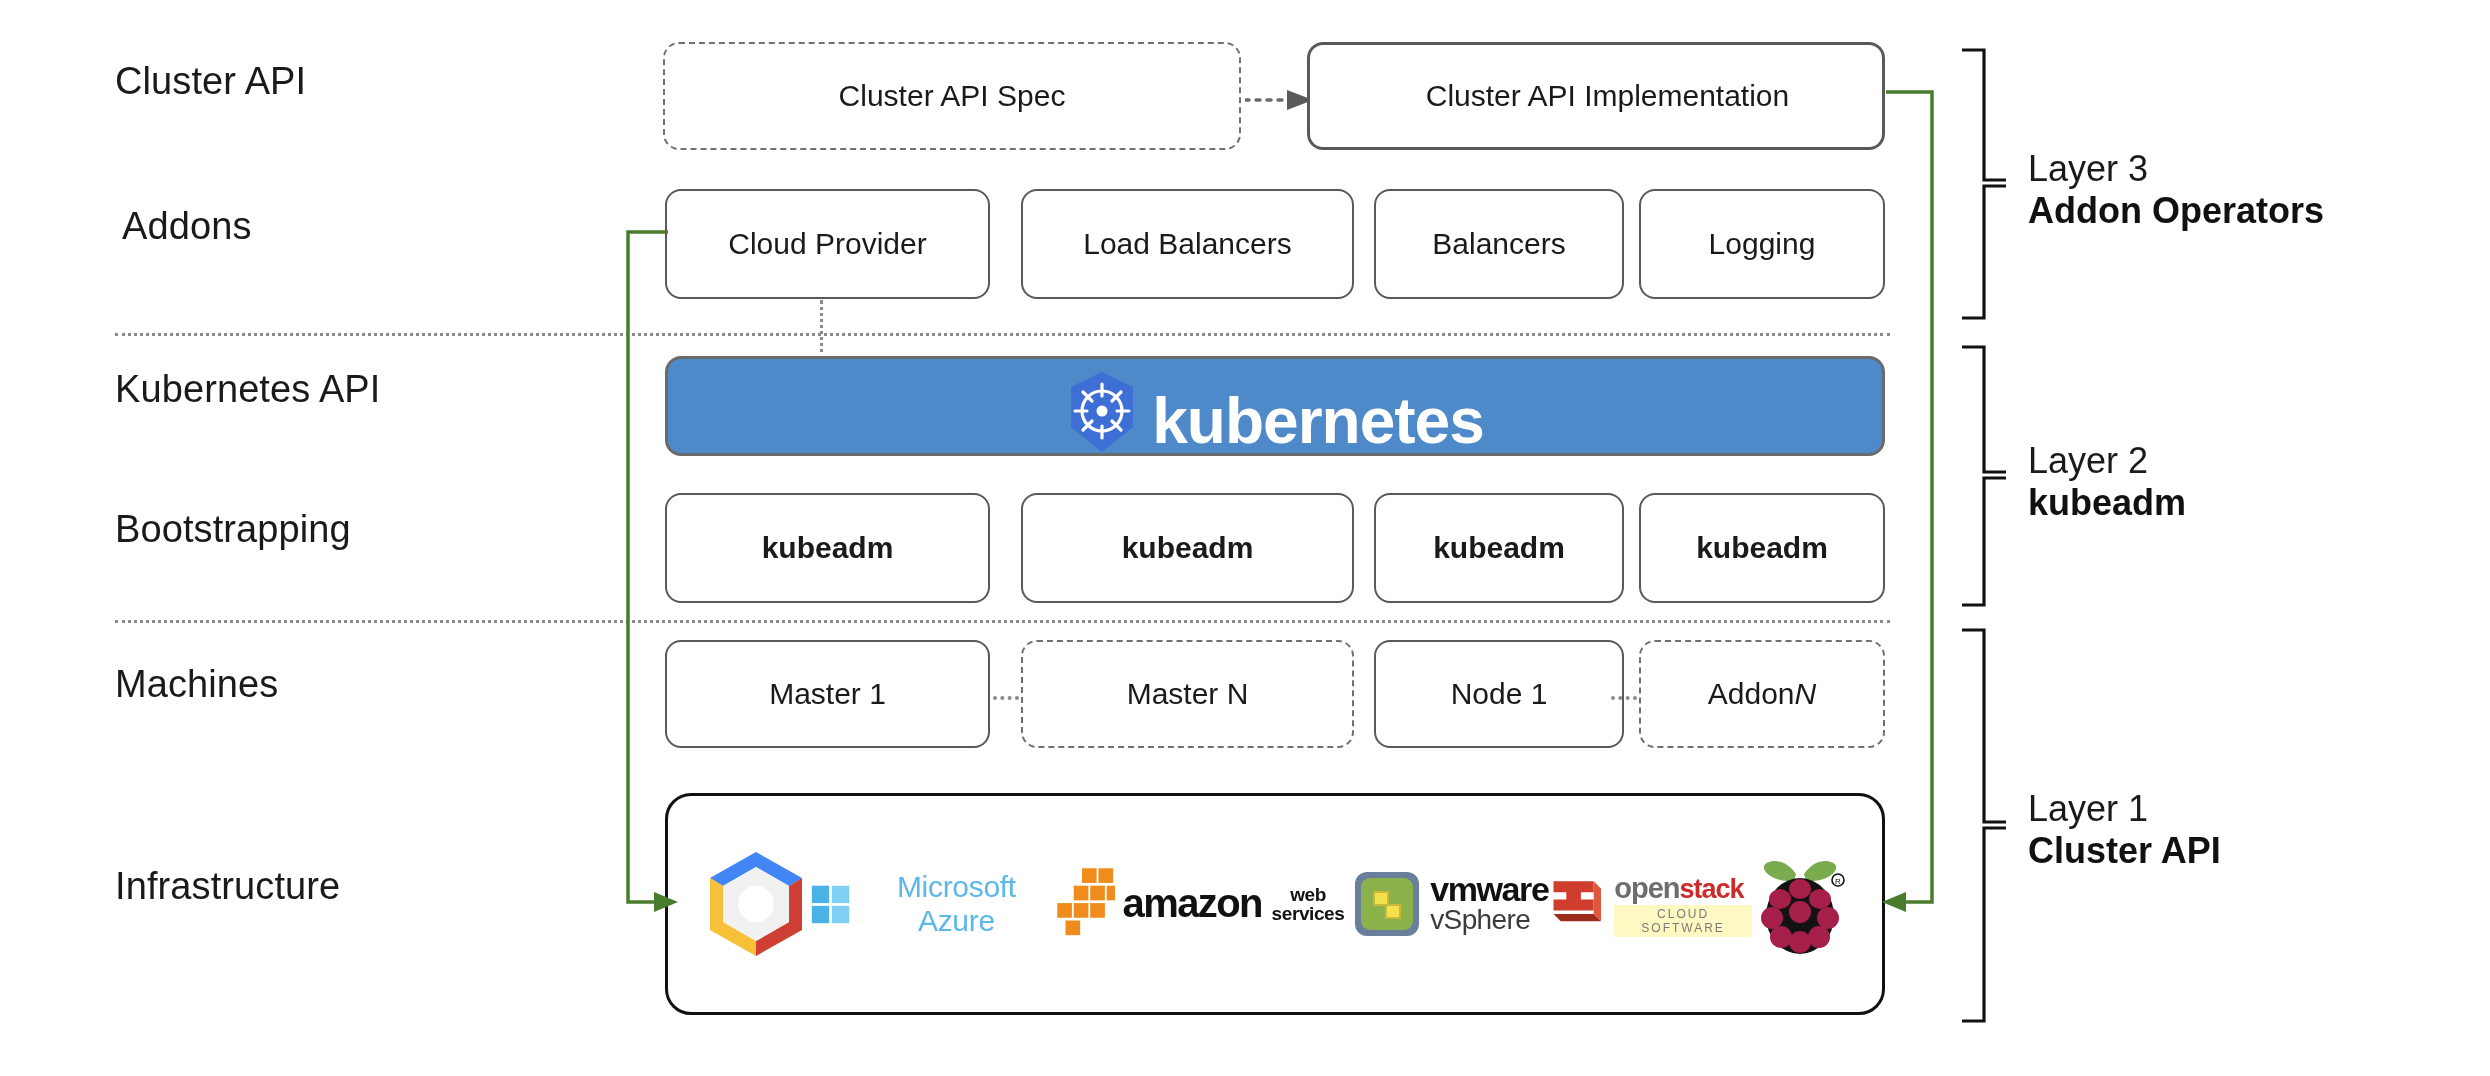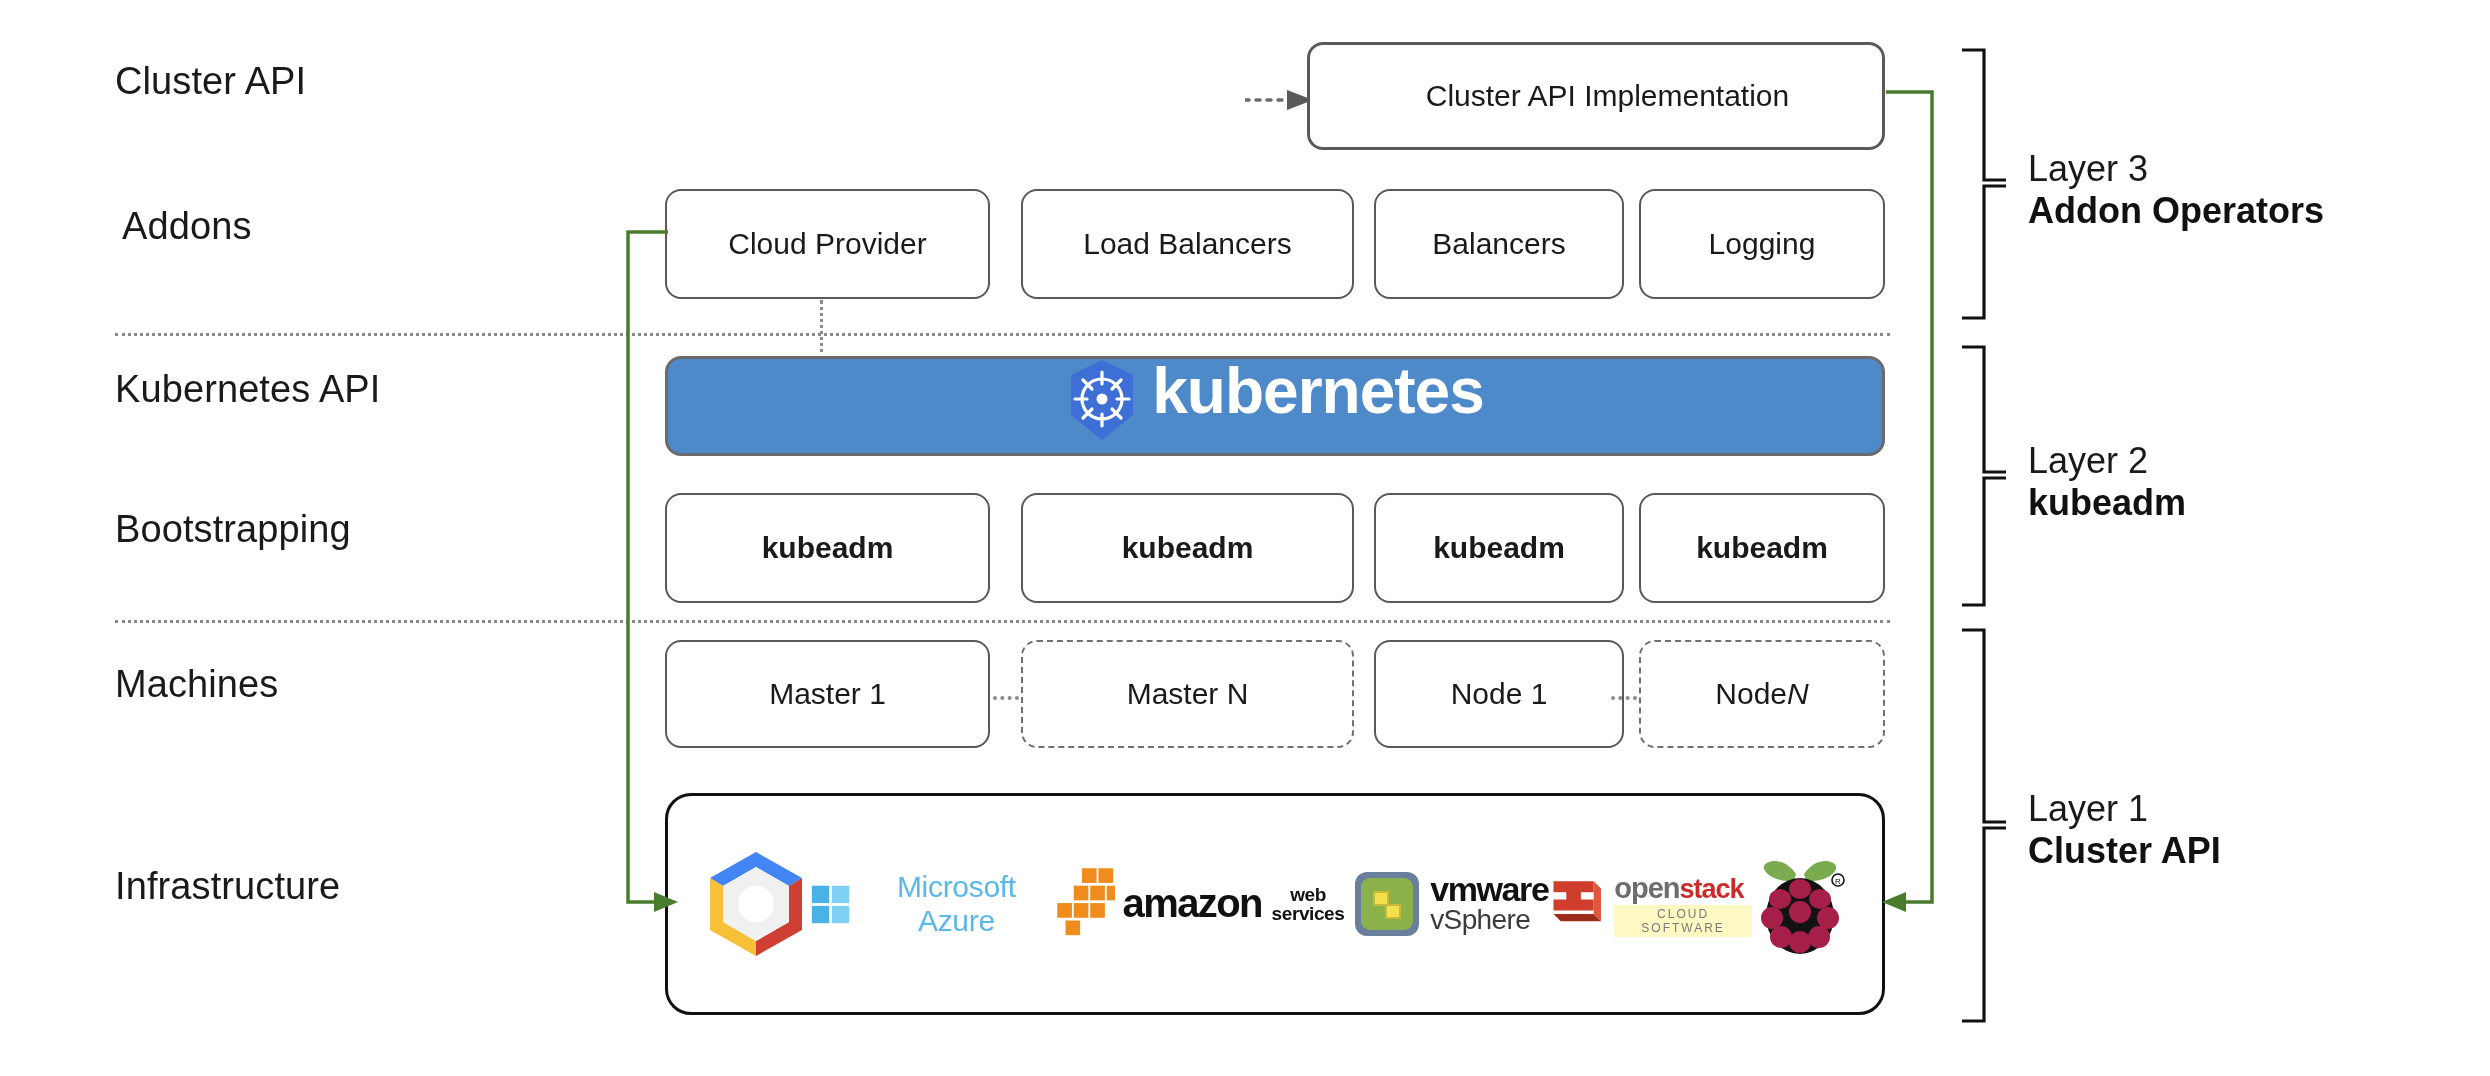--- a/index.html
+++ b/index.html
@@ -42,21 +42,21 @@
   .node.bold   { font-weight: bold; }
   .node.thick  { border-width: 3px; border-color: #5a5a5a; padding-left: 23px; }
   .node.black  { border-color: #111111; border-width: 3px; border-radius: 26px; }
 
   
   .k8s-banner {
     border: 3px solid #6a6a6a;
     border-radius: 16px;
     background: #4e89ca;
     display: flex;
-    align-items: flex-start;
+    align-items: flex-end;
     justify-content: center;
     gap: 14px;
     box-sizing: border-box;
   }
   .k8s-wordmark {
     color: #ffffff;
     font-size: 64px;
     font-weight: bold;
     letter-spacing: -1px;
     line-height: 1;
@@ -101,20 +101,23 @@
   <div class="abs row-label" style="left:115px; top:60px;">Cluster API</div>
   <div class="abs row-label" style="left:122px; top:205px;">Addons</div>
   <div class="abs row-label" style="left:115px; top:368px;">Kubernetes API</div>
   <div class="abs row-label" style="left:115px; top:508px;">Bootstrapping</div>
   <div class="abs row-label" style="left:115px; top:663px;">Machines</div>
   <div class="abs row-label" style="left:115px; top:865px;">Infrastructure</div>
 
   <div class="abs hdiv" style="left:115px; top:333px; width:1775px;"></div>
   <div class="abs hdiv" style="left:115px; top:620px; width:1775px;"></div>
 
+  <div class="abs node dashed" style="left:663px; top:42px; width:578px; height:108px;">
+    <span>Cluster API Spec</span>
+  </div>
 
   <div class="abs" style="left:1245px; top:88px; width:70px; height:24px;">
     <svg width="70" height="24" viewBox="0 0 70 24">
       <line x1="0" y1="12" x2="44" y2="12" stroke="#6b6b6b" stroke-width="3.5" stroke-dasharray="4,7" stroke-linecap="round"></line>
       <polygon points="42,2 68,12 42,22" fill="#5a5a5a"></polygon>
     </svg>
   </div>
 
   <div class="abs node thick" style="left:1307px; top:42px; width:578px; height:108px;">
     <span>Cluster API Implementation</span>
@@ -175,21 +178,21 @@
   <div class="abs hdot-short" style="left:993px; top:696px; width:26px;"></div>
   <div class="abs node dashed" style="left:1021px; top:640px; width:333px; height:108px;">
     <span>Master N</span>
   </div>
 
   <div class="abs node" style="left:1374px; top:640px; width:250px; height:108px;">
     <span>Node 1</span>
   </div>
   <div class="abs hdot-short" style="left:1611px; top:696px; width:26px;"></div>
   <div class="abs node dashed" style="left:1639px; top:640px; width:246px; height:108px;">
-    <span>Node </span>
+    <span>Addon </span>
       <em style="font-style:italic">N</em>
   </div>
 
   <div class="abs node black" style="left:665px; top:793px; width:1220px; height:222px;">
 
     <div style="display:flex; align-items:center; justify-content:space-around; width:100%; padding:0 34px; box-sizing:border-box;">
 
       <span class="logo-wrap">
         <svg width="108" height="112" viewBox="0 0 108 112">
           <path d="M54 4 L100 30 L100 82 L54 108 L8 82 L8 30 Z" fill="#f1f1f1"></path>

